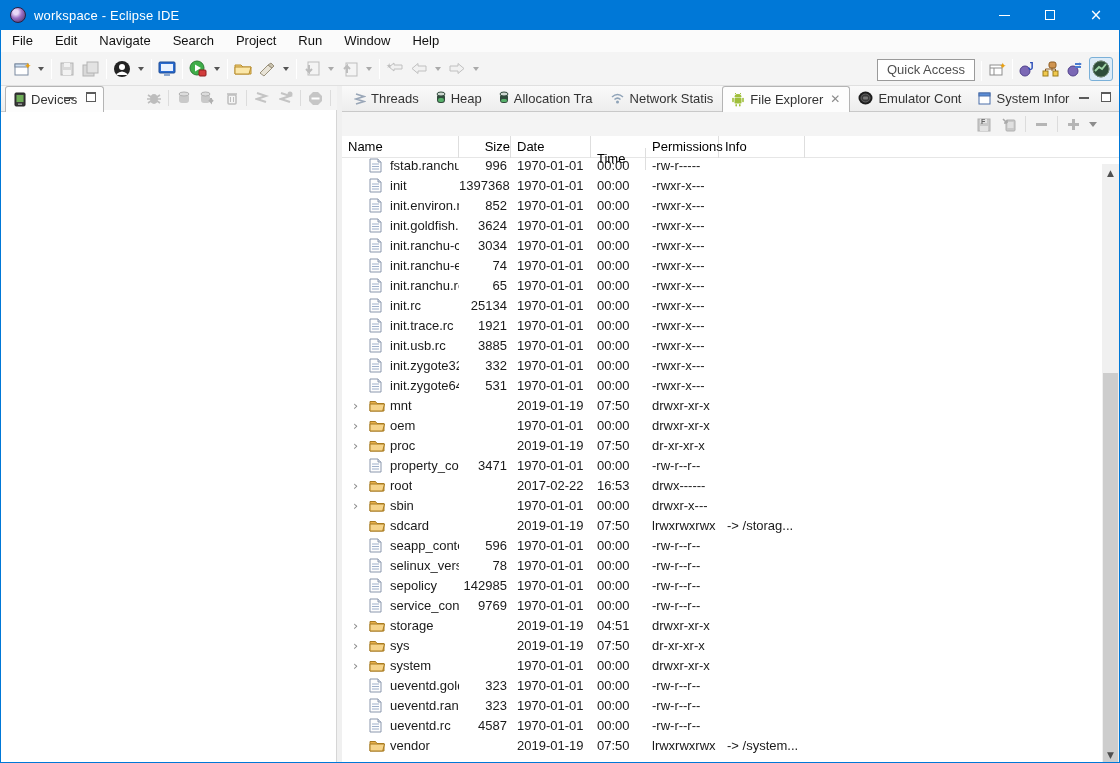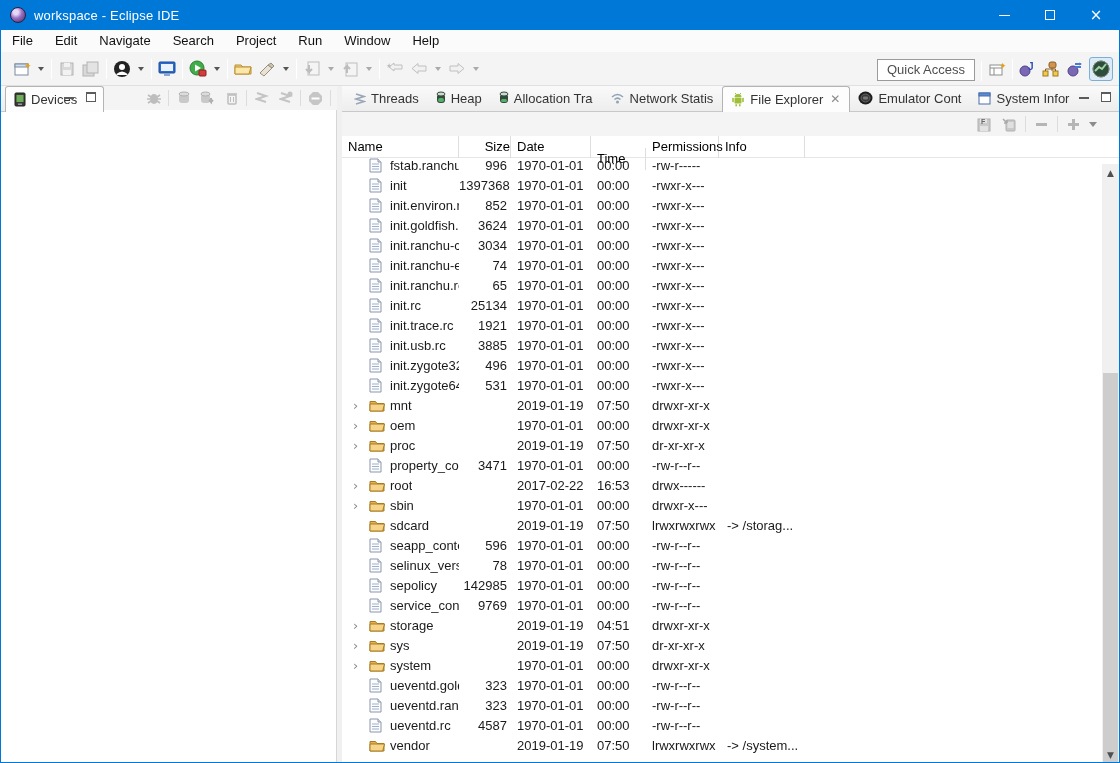--- a/index.html
+++ b/index.html
@@ -759,21 +759,21 @@
                 <svg width="13" height="15">
                   <path d="M1 1 h8 l3 3 v10 h-11 z" fill="#fdfdfd" stroke="#8a97ad"></path>
                   <path d="M9 1 v3 h3" fill="#dfe6f0" stroke="#8a97ad"></path>
                   <line x1="3" y1="6" x2="10" y2="6" stroke="#9eb0cb"></line>
                   <line x1="3" y1="8.5" x2="10" y2="8.5" stroke="#9eb0cb"></line>
                   <line x1="3" y1="11" x2="10" y2="11" stroke="#9eb0cb"></line>
                 </svg>
               </span>
               <span class="fc-text">init.zygote32</span>
             </span>
-            <span class="fc-size">496</span>
+            <span class="fc-size">332</span>
             <span class="fc-date">1970-01-01</span>
             <span class="fc-time">00:00</span>
             <span class="fc-perm">-rwxr-x---</span>
             <span class="fc-info"></span>
           </div>
           <div class="frow">
             <span class="fc-name">
               <span class="fc-chev chevron"></span>
               <span class="fc-icon">
                 <svg width="13" height="15">

